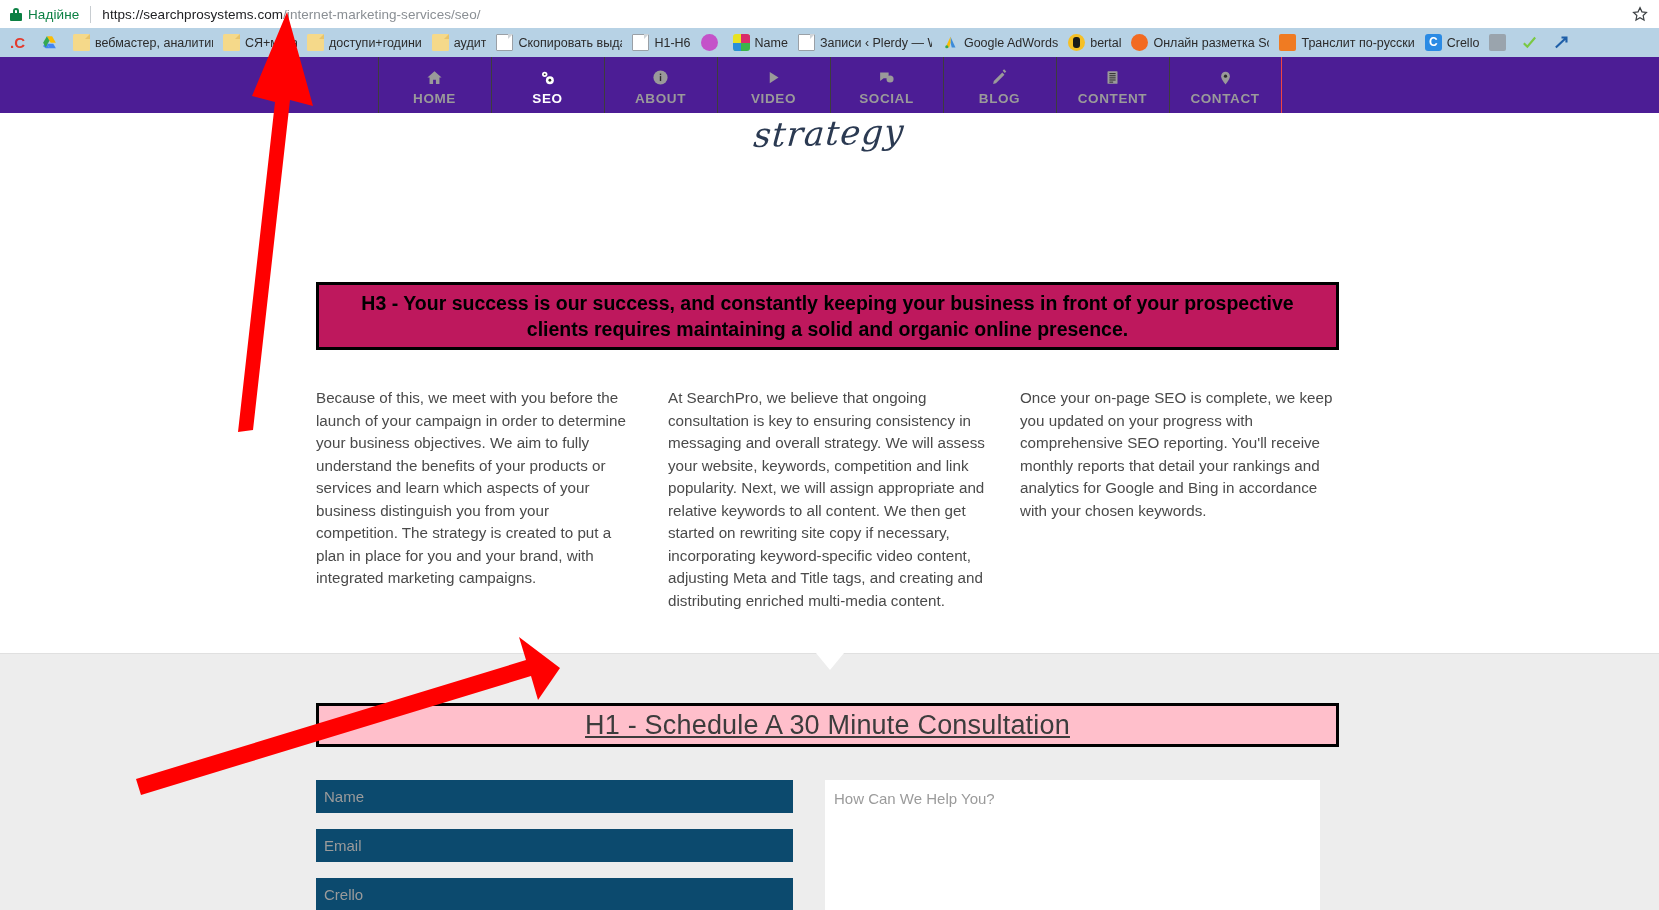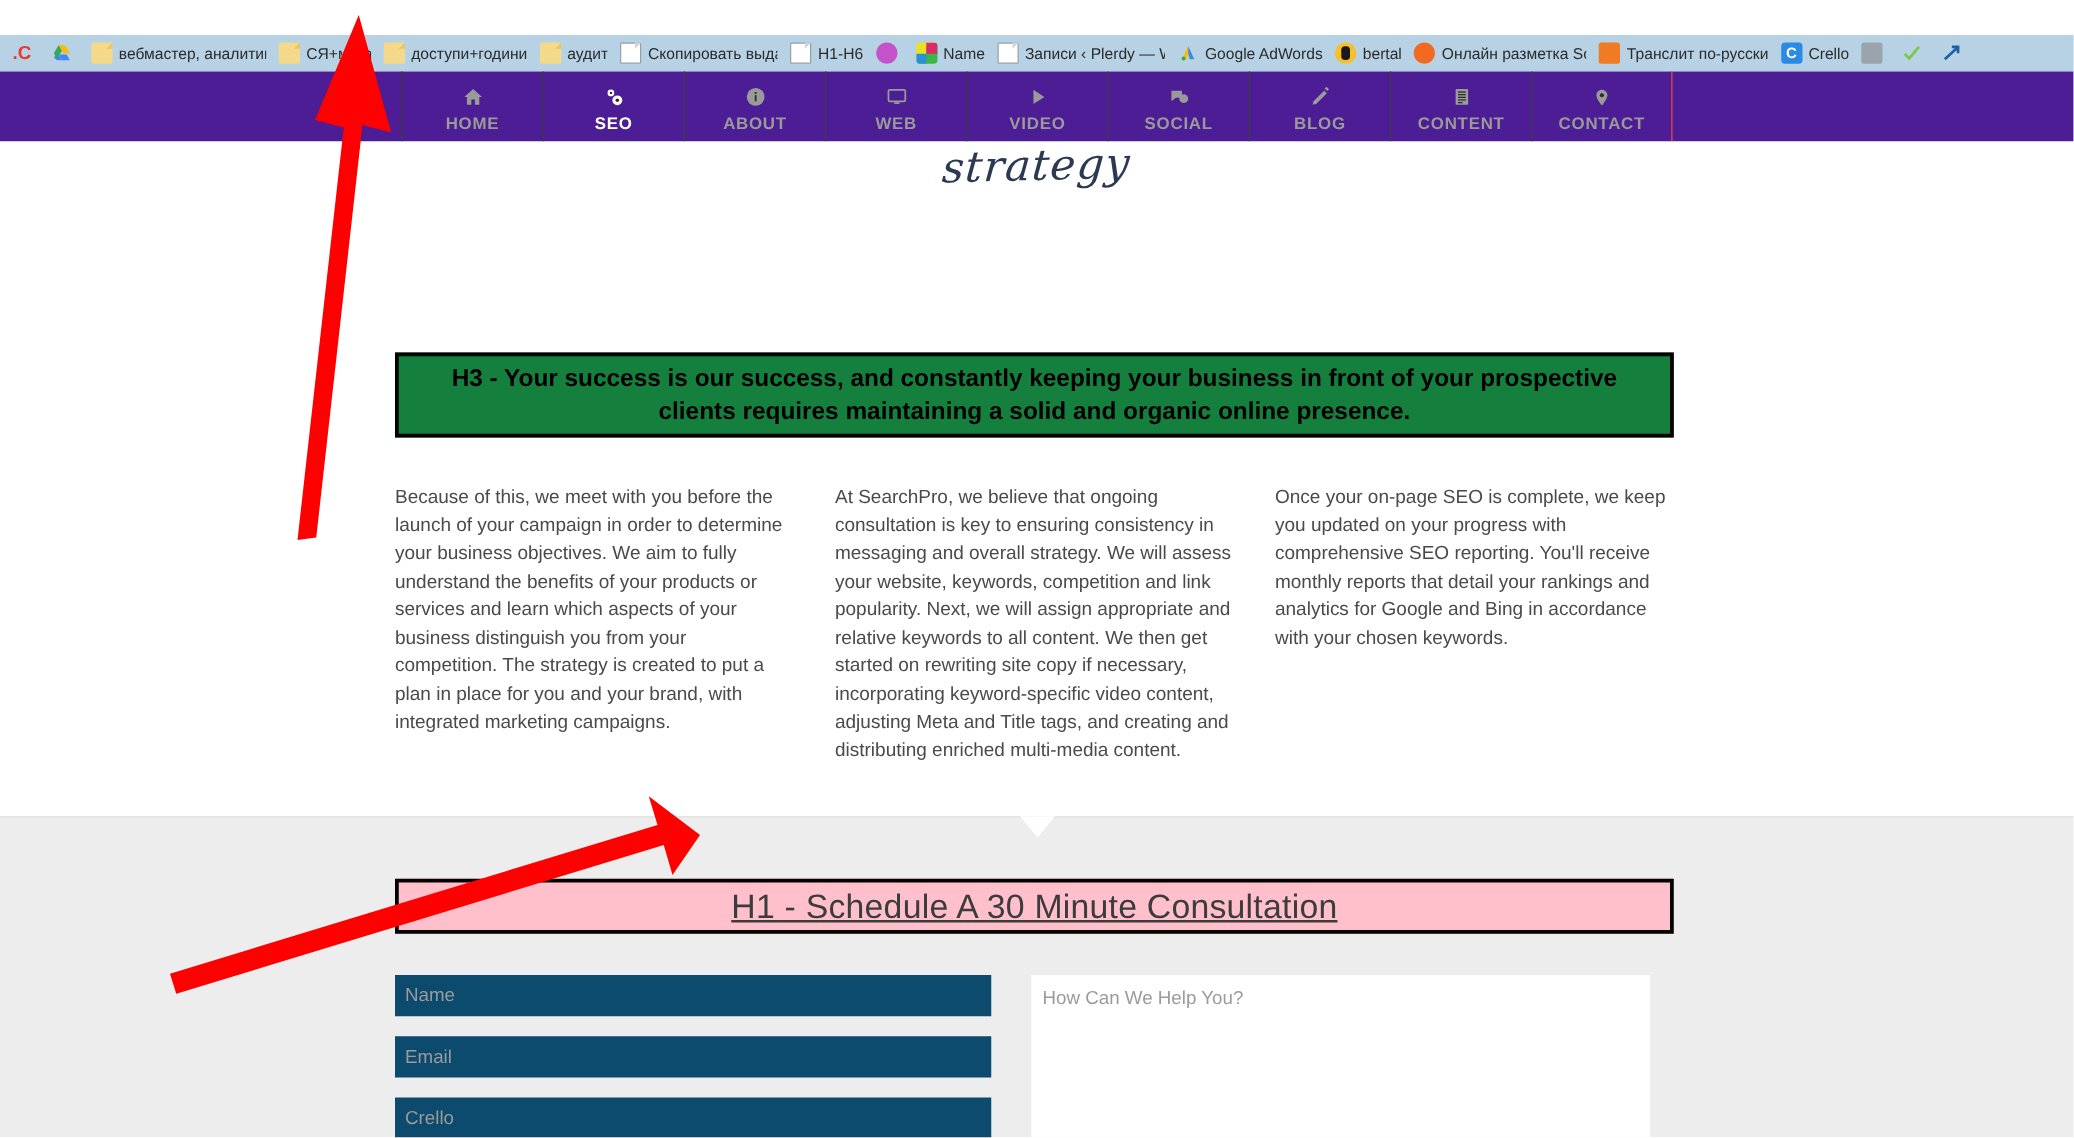--- a/index.html
+++ b/index.html
@@ -84,21 +84,21 @@
 
   .script-word {
     position: absolute; left: 0; top: 56px; width: 1659px;
     text-align: center; font-family: "DejaVu Serif", serif;
     font-style: italic; font-size: 34px; color: #2b3a52;
   }
   .script-word span { display: inline-block; transform: skewX(-6deg) rotate(-1.5deg); letter-spacing: 1px; }
 
   .h3banner {
     position: absolute; left: 316px; top: 225px; width: 1023px; height: 68px;
-    background: #15803d; border: 3px solid #000000;
+    background: #be185d; border: 3px solid #000000;
     display: flex; align-items: center; justify-content: center;
     text-align: center; padding: 0 12px;
   }
   .h3banner .t {
     font-size: 19.5px; font-weight: bold; color: #000; line-height: 1.35;
     font-family: "Liberation Sans", sans-serif;
   }
 
   .cols { position: absolute; left: 316px; top: 330px; width: 1023px; display: flex; gap: 34px; }
   .col { width: 318px; font-size: 15.2px; line-height: 22.5px; color: #4a4a4a; }
@@ -133,20 +133,34 @@
   }
 
   
   .arrow-svg { position: absolute; left: 0; top: 0; width: 1659px; height: 910px; pointer-events: none; }
 </style>
 </head>
 <body>
 
 <div id="root">
 
+  <div class="omnibox-row">
+    <div class="omni-inner">
+      <span class="lock-icon">
+        <span class="shackle"></span>
+          <span class="body"></span>
+      </span>
+      <span class="secure-text">Надійне</span>
+      <span class="omni-sep"></span>
+      <span class="url"><span class="dom">https://searchprosystems.com</span><span class="rest">/internet-marketing-services/seo/</span></span>
+    </div>
+    <svg class="star-icon" viewBox="0 0 24 24">
+      <path d="M12 3.5l2.6 5.6 6 .7-4.4 4.2 1.2 6-5.4-3-5.4 3 1.2-6L3.4 9.8l6-.7z" fill="none" stroke="#3c4043" stroke-width="1.6"></path>
+    </svg>
+  </div>
 
   <div class="bookmarks">
 
     <div class="bm">
       <span class="bm-ico ico-c">.C</span>
       <span class="bm-label"></span>
     </div>
 
     <div class="bm">
       <span class="bm-ico">
@@ -288,29 +302,20 @@
         </div>
         <div class="nav-item">
           <span class="ni">
             <svg width="17" height="17" viewBox="0 0 24 24">
                 <circle cx="12" cy="12" r="10" fill="currentColor"></circle>
                 <rect x="11" y="10" width="2" height="7" fill="#2b2b2b"></rect>
                 <rect x="11" y="6.5" width="2" height="2.2" fill="#2b2b2b"></rect>
               </svg>
           </span>
           <span class="nl">ABOUT</span>
-        </div>
-        <div class="nav-item">
-          <span class="ni">
-            <svg width="19" height="17" viewBox="0 0 24 24">
-                <rect x="2.5" y="4" width="19" height="13" rx="1.5" fill="none" stroke="currentColor" stroke-width="2"></rect>
-                <rect x="9" y="18" width="6" height="2" fill="currentColor"></rect>
-              </svg>
-          </span>
-          <span class="nl">WEB</span>
         </div>
         <div class="nav-item">
           <span class="ni">
             <svg width="15" height="15" viewBox="0 0 24 24">
                 <path d="M6 3l14 9-14 9z" fill="currentColor"></path>
               </svg>
           </span>
           <span class="nl">VIDEO</span>
         </div>
         <div class="nav-item">

